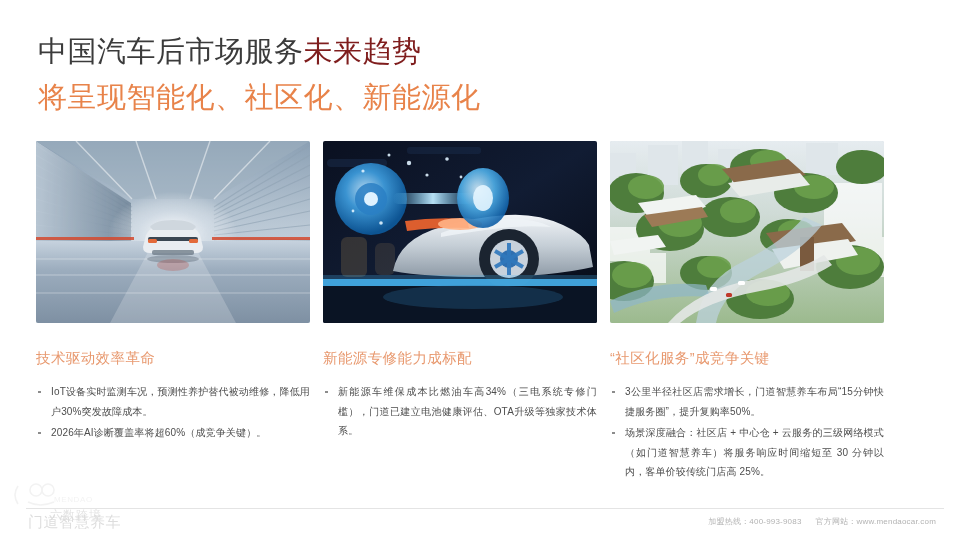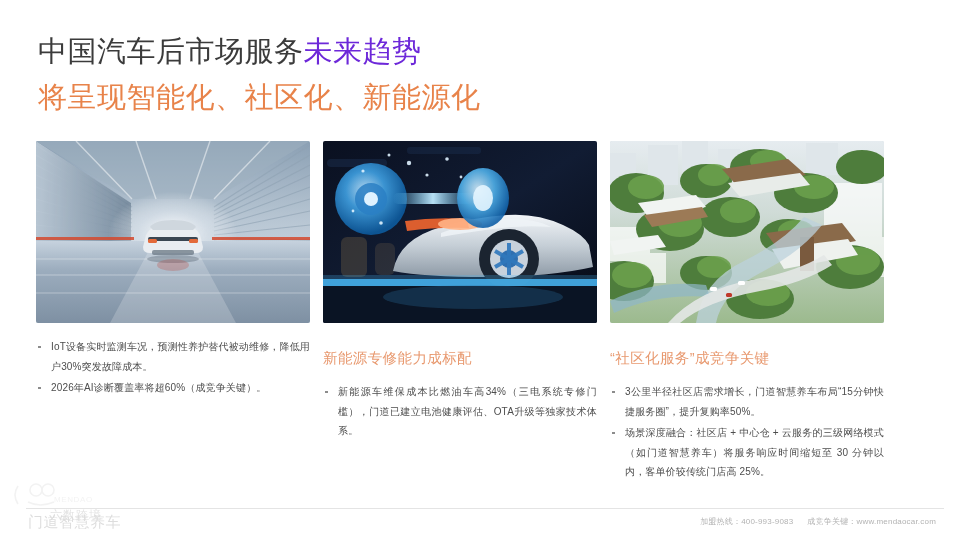--- a/index.html
+++ b/index.html
@@ -30,21 +30,21 @@
   }
   .title-line1 {
     font-size: 29px;
     line-height: 38px;
     letter-spacing: 0.5px;
     white-space: nowrap;
     color: #3b3b3b;
     font-weight: 400;
   }
   .title-line1 .accent {
-    color: #6d28d9;
+    color: #7f1d1d;
   }
   .title-line2 {
     font-size: 29px;
     line-height: 38px;
     letter-spacing: 0.5px;
     white-space: nowrap;
     color: #e8834a;
     font-weight: 400;
     margin-top: 8px;
     font-family: Liberation Serif, serif;
@@ -264,20 +264,21 @@
             <path d="M114 86 q5 -7 23 -7 q18 0 23 7 l-3 3 h-40 z" fill="#cfd7de"></path>
             <rect x="112" y="96" width="50" height="4" rx="2" fill="#3a4652"></rect>
             <rect x="112" y="98" width="9" height="4" rx="1.5" fill="#e36a3a"></rect>
             <rect x="153" y="98" width="9" height="4" rx="1.5" fill="#e36a3a"></rect>
             <rect x="116" y="109" width="42" height="5" rx="2" fill="#6f7d8a" opacity="0.8"></rect>
             <ellipse cx="137" cy="118" rx="26" ry="4" fill="#4a5866" opacity="0.35"></ellipse>
             <ellipse cx="137" cy="124" rx="16" ry="6" fill="#c0392b" opacity="0.25"></ellipse>
           </g>
         </svg>
       </div>
+      <div class="col-head">技术驱动效率革命</div>
       <ul class="bullets">
         <li>IoT设备实时监测车况，预测性养护替代被动维修，降低用户30%突发故障成本。</li>
         <li>2026年AI诊断覆盖率将超60%（成竞争关键）。</li>
       </ul>
     </div>
 
     <div class="col col-1">
       <div class="thumb">
         <svg viewBox="0 0 274 182" preserveAspectRatio="none" aria-hidden="true">
           <defs>
@@ -461,16 +462,16 @@
         <circle cx="38" cy="10" r="6"></circle>
         <path d="M18 22 q12 6 26 0"></path>
       </g>
       <text x="44" y="22" font-family="'Liberation Sans', sans-serif" font-size="8" fill="#d5d5d5" letter-spacing="0.6">MENDAO</text>
     </svg>
   </div>
   <div class="logo-watermark">门道智慧养车</div>
   <div class="logo-watermark-2">六数跨境</div>
 
   <div class="footer-info">
-    <span class="seg">加盟热线：</span><span>400-993-9083</span><span class="seg">成竞争关键：</span><span>www.mendaocar.com</span>
+    <span class="seg">加盟热线：</span><span>400-993-9083</span><span class="seg">官方网站：</span><span>www.mendaocar.com</span>
   </div>
 
 </div>
 
 </body></html>

